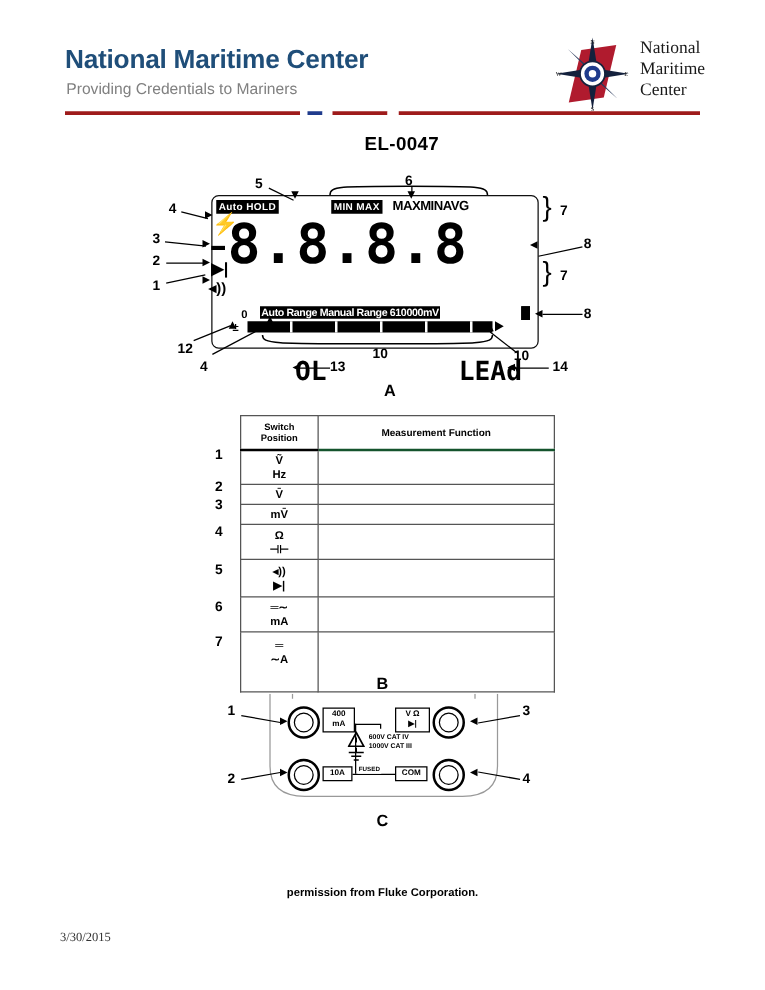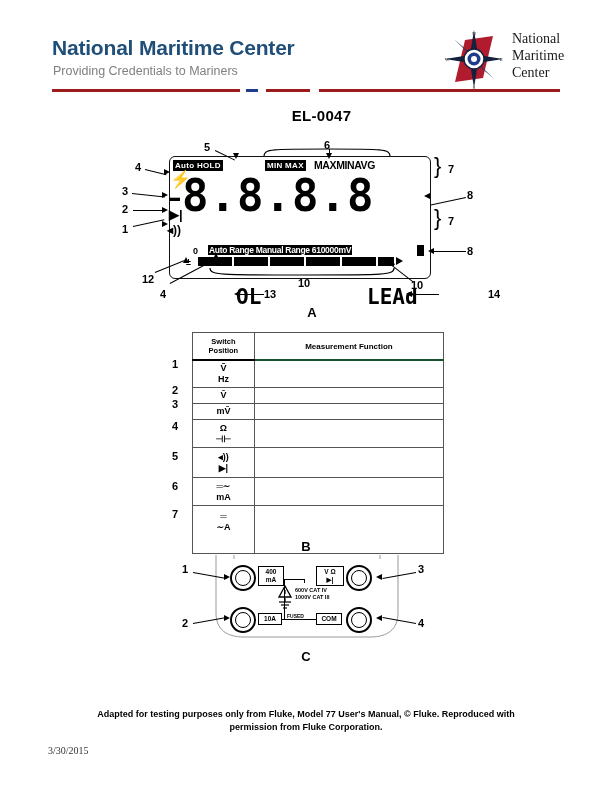--- a/index.html
+++ b/index.html
@@ -338,21 +338,21 @@
   <div class="arrow-u" style="left:101px;top:120px;"></div>
 
   <span class="callout" style="left:30px;top:140px;">12</span>
   <div class="lead-line" style="left:43px;top:139px;width:32px;transform:rotate(-22deg);transform-origin:left center;"></div>
   <div class="arrow-u" style="left:71px;top:124px;"></div>
 
   <span class="callout" style="left:152px;top:155px;">13</span>
   <div class="lead-line" style="left:128px;top:161px;width:24px;"></div>
   <div class="arrow-l" style="left:122px;top:158px;"></div>
 
-  <span class="callout" style="left:330px;top:155px;margin-left:46px;">14</span>
+  <span class="callout" style="left:330px;top:155px;">14</span>
   <div class="lead-line" style="left:300px;top:161px;width:27px;"></div>
   <div class="arrow-l" style="left:294px;top:158px;"></div>
 
   <div id="figA-label">A</div>
 </div>
 
 <div id="figB">
 
   <span class="rownum" style="top:26px;">1</span>
   <span class="rownum" style="top:52px;">2</span>
@@ -487,17 +487,16 @@
   <div class="arrow-l" style="left:208px;top:19px;"></div>
 
   <span class="callout" style="left:250px;top:62px;">4</span>
   <div class="lead-line" style="left:214px;top:68px;width:34px;transform:rotate(10deg);transform-origin:right center;"></div>
   <div class="arrow-l" style="left:208px;top:60px;"></div>
 
   <div id="figC-label">C</div>
 </div>
 
 <div id="footer">
-  <div>Adapted for testing purposes only from Fluke, Model 77 User's Manual, © Fluke. Reproduced with</div>
   <div>permission from Fluke Corporation.</div>
 </div>
 
 <div id="date">3/30/2015</div>
 
 </body></html>

